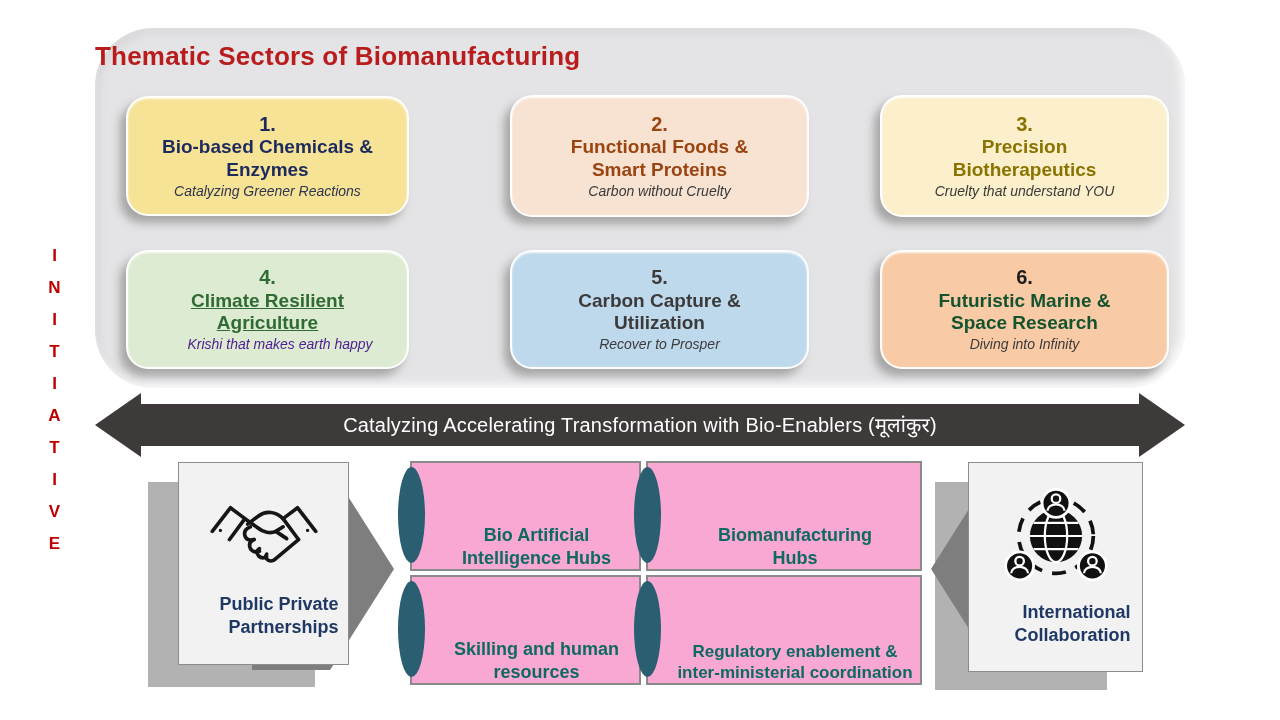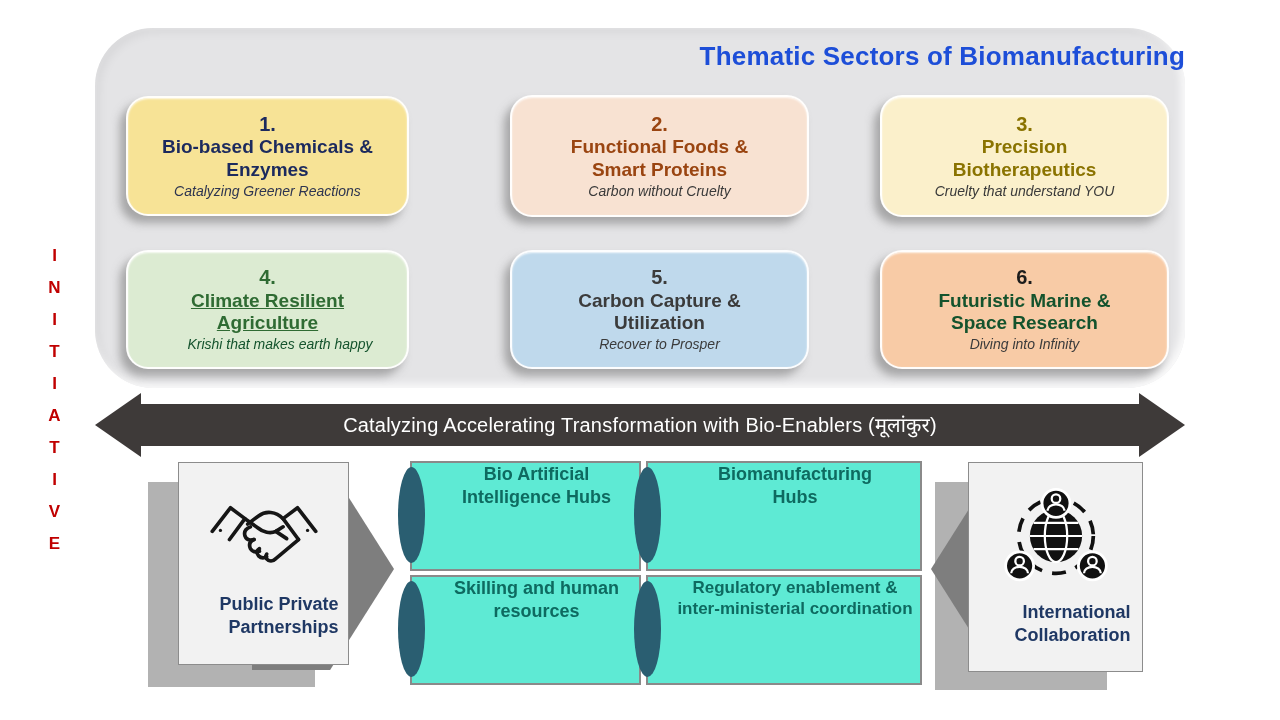--- a/index.html
+++ b/index.html
@@ -13,22 +13,22 @@
     writing-mode:vertical-rl;text-orientation:upright;
     font-size:17px;font-weight:bold;color:#C00000;letter-spacing:13px;
   }
   
   .panel{
     position:absolute;left:95px;top:28px;width:1090px;height:360px;
     background:#E4E4E6;border-radius:58px;
     box-shadow:inset -4px -4px 8px rgba(255,255,255,.85), inset 5px 5px 10px rgba(0,0,0,.05);
   }
   .panel-title{
-    position:absolute;left:95px;top:41px;width:1090px;text-align:right;
-    font-size:26px;font-weight:bold;color:#1d4ed8;letter-spacing:.2px;
+    position:absolute;left:95px;top:41px;width:1090px;text-align:left;
+    font-size:26px;font-weight:bold;color:#b91c1c;letter-spacing:.2px;
   }
   
   .card{
     position:absolute;border-radius:22px;border:2px solid rgba(255,255,255,.95);
     box-shadow:-6px 7px 9px rgba(105,105,105,.5), inset 0 1px 2px rgba(255,255,255,.8);
     display:flex;flex-direction:column;align-items:center;justify-content:center;
     text-align:center;line-height:1.18;
   }
   .card .num{font-size:20px;font-weight:bold;}
   .card .ctitle{font-size:19px;font-weight:bold;}
@@ -66,22 +66,22 @@
     display:flex;flex-direction:column;align-items:center;
     text-align:center;
   }
   .pc-left{left:178px;top:462px;width:169px;height:201px;}
   .pc-right{left:968px;top:462px;width:173px;height:208px;}
   .pillar-card .plabel{font-size:18px;font-weight:bold;color:#1F3864;line-height:1.25;text-align:right;}
   .pc-left .icon-box{margin-top:28px;height:88px;display:flex;align-items:center;}
   .pc-right .icon-box{margin-top:18px;height:110px;display:flex;align-items:center;}
   
   .hub{
-    position:absolute;z-index:3;background:#5eead4;border:2px solid #8A8A8A;
-    display:flex;align-items:flex-start;justify-content:center;text-align:center;
+    position:absolute;z-index:3;background:#f9a8d4;border:2px solid #8A8A8A;
+    display:flex;align-items:flex-end;justify-content:center;text-align:center;
     font-weight:bold;color:#0E6A60;
   }
   .hub .htext{padding-left:22px;font-size:18px;line-height:1.25;}
   .h1{left:410px;top:461px;width:227px;height:106px;}
   .h2{left:646px;top:461px;width:272px;height:106px;}
   .h3{left:410px;top:575px;width:227px;height:106px;}
   .h4{left:646px;top:575px;width:272px;height:106px;}
   .h2 .htext{max-width:185px;}
   .h4 .htext{font-size:17px;}
   .ellipse{
@@ -110,21 +110,21 @@
     <div class="csub" style="color: rgb(58, 58, 58);">Carbon without Cruelty</div>
   </div>
   <div class="card c3" style="background-color: rgb(251, 240, 203);">
     <div class="num" style="color: rgb(138, 115, 0);">3.</div>
     <div class="ctitle" style="color: rgb(138, 115, 0);">Precision Biotherapeutics</div>
     <div class="csub" style="color: rgb(58, 58, 58);">Cruelty that understand YOU</div>
   </div>
   <div class="card c4" style="background-color: rgb(220, 235, 210);">
     <div class="num" style="color: rgb(47, 107, 51);">4.</div>
     <div class="ctitle" style="color: rgb(47, 107, 51); text-decoration: underline;">Climate Resilient Agriculture</div>
-    <div class="csub" style="color: #14532d; margin-left: 25px;">Krishi that makes earth happy</div>
+    <div class="csub" style="color: #4c1d95; margin-left: 25px;">Krishi that makes earth happy</div>
   </div>
   <div class="card c5" style="background-color: rgb(191, 217, 236);">
     <div class="num" style="color: rgb(59, 59, 59);">5.</div>
     <div class="ctitle" style="color: rgb(59, 59, 59);">Carbon Capture &amp; Utilization</div>
     <div class="csub" style="color: rgb(59, 59, 59);">Recover to Prosper</div>
   </div>
   <div class="card c6" style="background-color: rgb(248, 203, 166);">
     <div class="num" style="color: rgb(28, 28, 28);">6.</div>
     <div class="ctitle" style="color: #14532d;">Futuristic Marine &amp; Space Research</div>
     <div class="csub" style="color: rgb(59, 59, 59);">Diving into Infinity</div>

